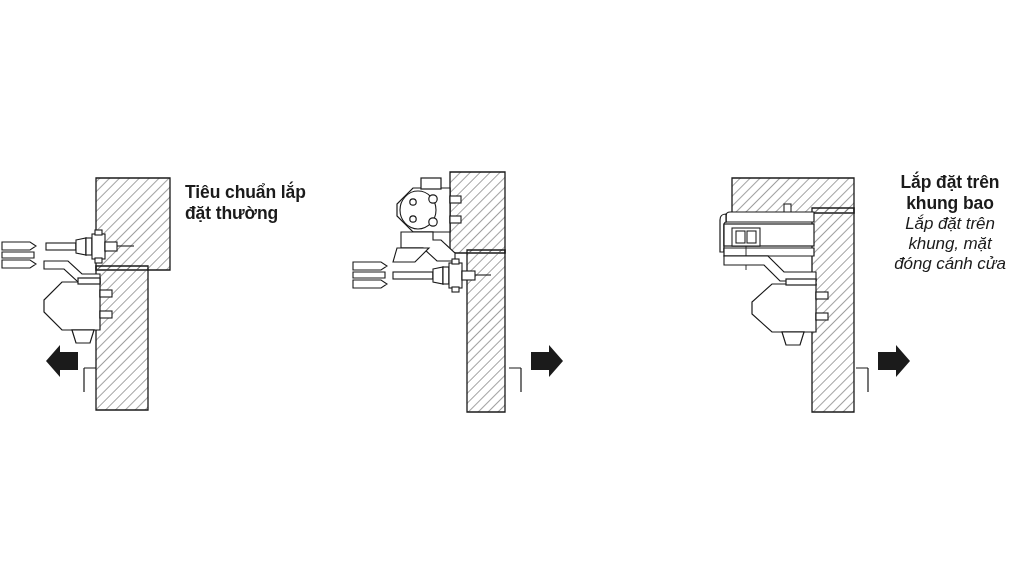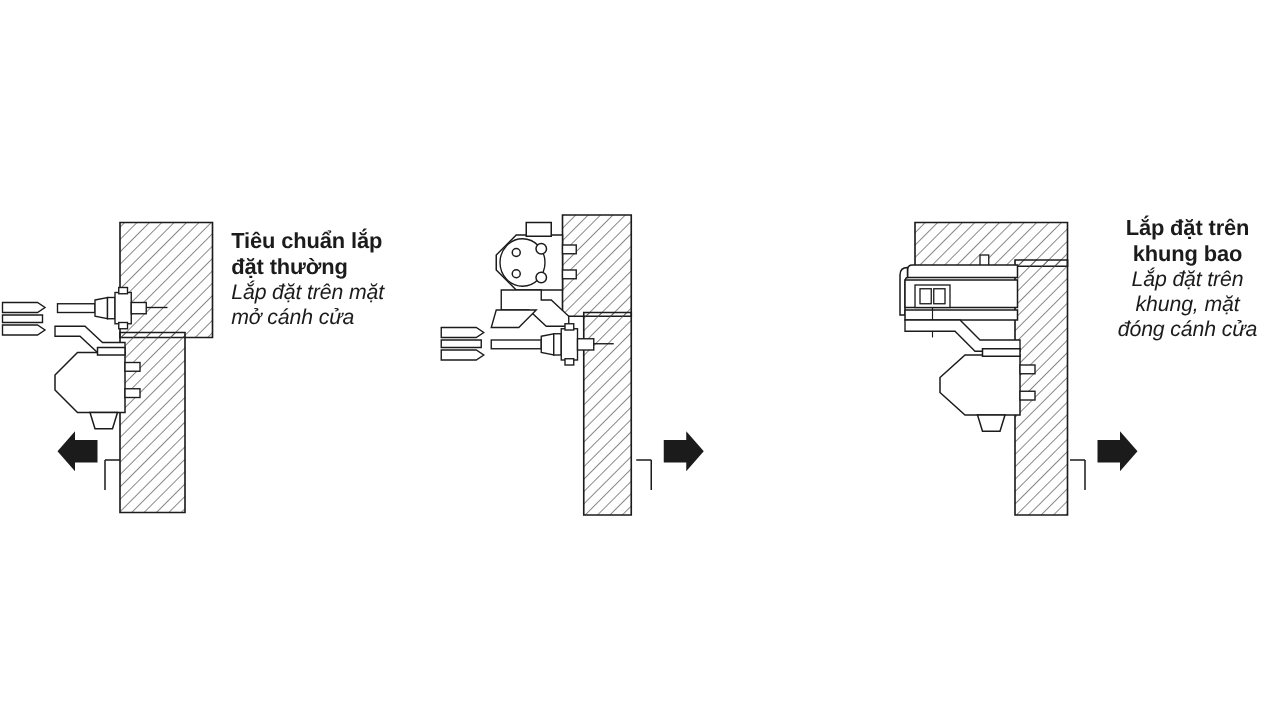--- a/index.html
+++ b/index.html
@@ -106,22 +106,20 @@
       </g>
 
       <g>
         <path d="M78,360 L78,352 L60,352 L60,345 L46,361 L60,377 L60,370 L78,370 Z" fill="#1b1b1b"></path>
       </g>
     </svg>
 
     <div class="caption" id="caption-1">
       <div class="cap-title">Tiêu chuẩn lắp
 đặt thường</div>
-      <div class="cap-sub">Lắp đặt trên mặt
-mở cánh cửa</div>
     </div>
   </div>
 
   <div class="panel" id="panel-2">
     <svg class="figure" viewBox="0 0 345 576">
       <defs>
         <pattern id="hatch2" width="7" height="7" patternTransform="rotate(45)" patternUnits="userSpaceOnUse">
           <line x1="0" y1="0" x2="0" y2="7" stroke="#4a4a4a" stroke-width="1.05"></line>
         </pattern>
       </defs>

